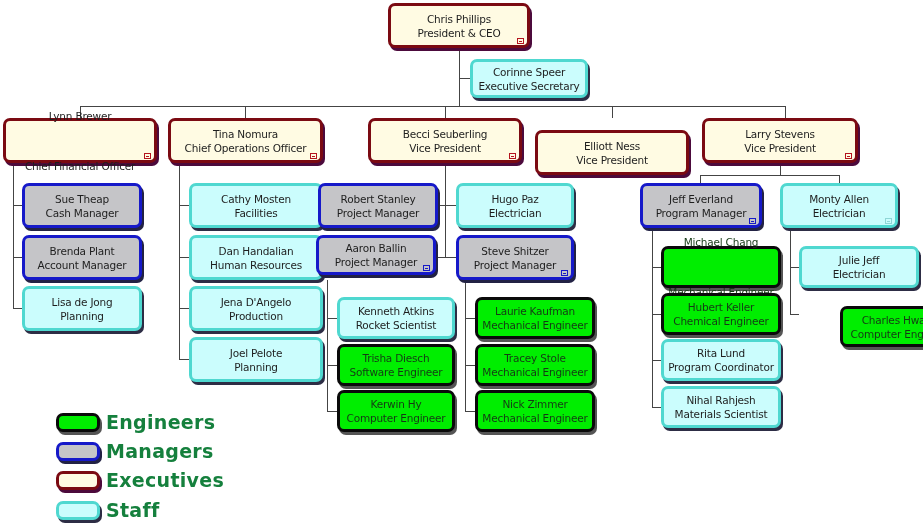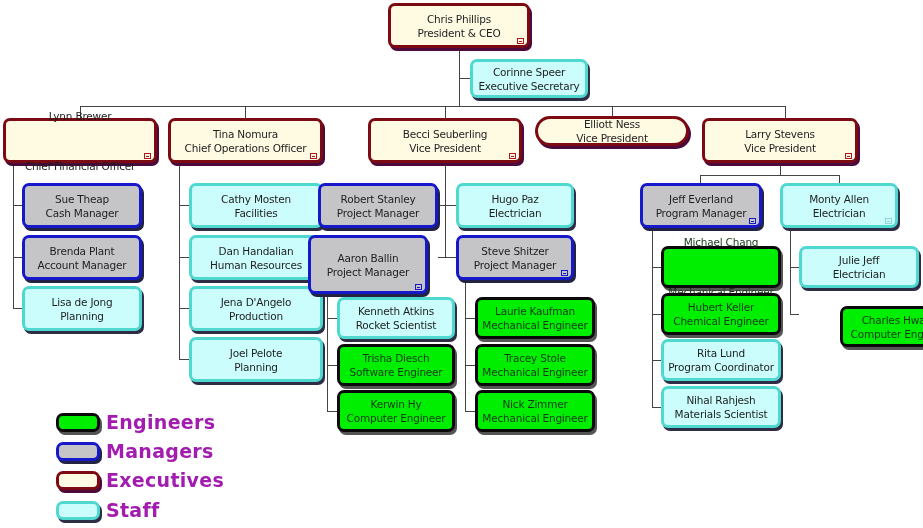--- a/index.html
+++ b/index.html
@@ -25,21 +25,21 @@
   .collapse::after { content: ""; position: absolute; left: 1px; right: 1px; top: 1.5px;
                      height: 1px; background: currentColor; }
   .executive .collapse { color: #b4141e; border-color: #b4141e; }
   .manager .collapse { color: #1619c9; border-color: #1619c9; }
   .staff .collapse { color: #8fd6d6; border-color: #8fd6d6; }
   .line { position: absolute; background: #444; }
   .legend-item { position: absolute; left: 56px; height: 22px; display: flex; align-items: center; }
   .legend-swatch { width: 44px; height: 19px; box-sizing: border-box; border-radius: 7px;
                    border: 3px solid; }
   .legend-label { margin-left: 6px; font-family: "DejaVu Sans", sans-serif; font-weight: bold;
-                  font-size: 19px; color: #a21caf; letter-spacing: 0.3px; }
+                  font-size: 19px; color: #15803d; letter-spacing: 0.3px; }
 </style>
 </head>
 <body>
 
 <div id="chart">
   <div id="lines">
       <div class="line" style="left: 459px; top: 48px; width: 1px; height: 58px;"></div>
       <div class="line" style="left: 459px; top: 78px; width: 11px; height: 1px;"></div>
       <div class="line" style="left: 80px; top: 106px; width: 705px; height: 1px;"></div>
       <div class="line" style="left: 80px; top: 106px; width: 1px; height: 12px;"></div>
@@ -98,21 +98,21 @@
       <div class="node executive" style="left: 168px; top: 118px; width: 155px; height: 45px;">
         <span class="nm">Tina Nomura</span>
         <span class="tt">Chief Operations Officer</span>
         <span class="collapse"></span>
       </div>
       <div class="node executive" style="left: 368px; top: 118px; width: 154px; height: 45px;">
         <span class="nm">Becci Seuberling</span>
         <span class="tt">Vice President</span>
         <span class="collapse"></span>
       </div>
-      <div class="node executive" style="left: 535px; top: 116px; width: 154px; height: 30px; border-radius: 17px;">
+      <div class="node executive" style="left: 535px; top: 130px; width: 154px; height: 45px;">
         <span class="nm">Elliott Ness</span>
         <span class="tt">Vice President</span>
       </div>
       <div class="node executive" style="left: 702px; top: 118px; width: 156px; height: 45px;">
         <span class="nm">Larry Stevens</span>
         <span class="tt">Vice President</span>
         <span class="collapse"></span>
       </div>
       <div class="node manager" style="left: 22px; top: 183px; width: 120px; height: 45px;">
         <span class="nm">Sue Theap</span>
@@ -143,21 +143,21 @@
         <span class="tt">Planning</span>
       </div>
       <div class="node manager" style="left: 318px; top: 183px; width: 120px; height: 45px;">
         <span class="nm">Robert Stanley</span>
         <span class="tt">Project Manager</span>
       </div>
       <div class="node staff" style="left: 456px; top: 183px; width: 118px; height: 45px;">
         <span class="nm">Hugo Paz</span>
         <span class="tt">Electrician</span>
       </div>
-      <div class="node manager" style="left: 308px; top: 235px; width: 120px; height: 59px;">
+      <div class="node manager" style="left: 316px; top: 235px; width: 120px; height: 40px;">
         <span class="nm">Aaron Ballin</span>
         <span class="tt">Project Manager</span>
         <span class="collapse"></span>
       </div>
       <div class="node manager" style="left: 456px; top: 235px; width: 118px; height: 45px;">
         <span class="nm">Steve Shitzer</span>
         <span class="tt">Project Manager</span>
         <span class="collapse"></span>
       </div>
       <div class="node staff" style="left: 337px; top: 297px; width: 118px; height: 42px;">

